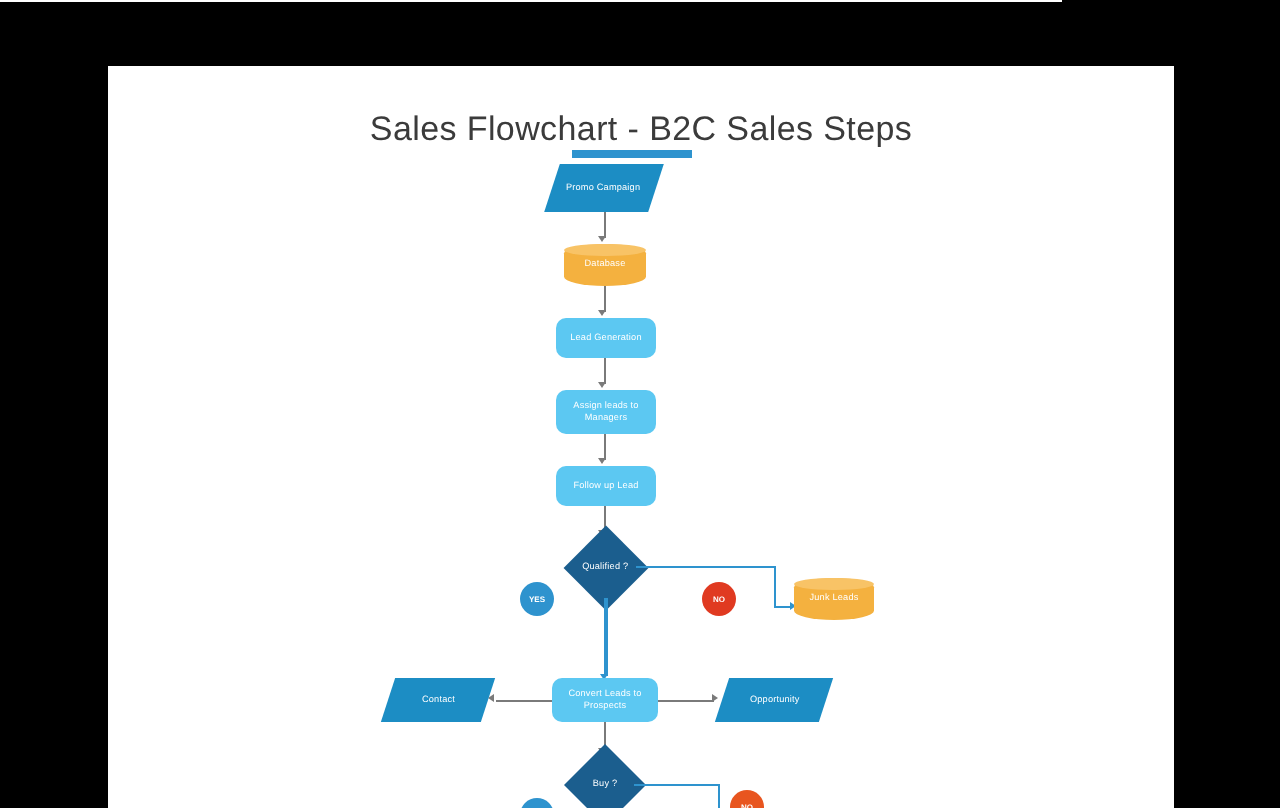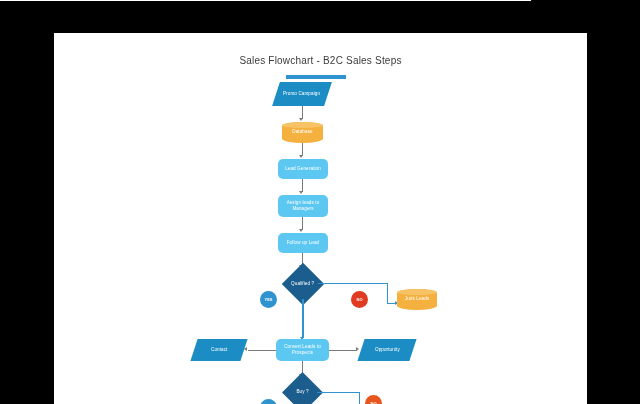--- a/index.html
+++ b/index.html
@@ -24,21 +24,21 @@
     background:#ffffff;
   }
 
   
   .canvas{position:absolute;left:0;top:0;width:533px;height:371px;}
 
   .title{
     position:absolute;
     left:0;top:22px;width:533px;
     text-align:center;
-    font-size:10px;
+    font-size:17px;
     color:#3b3b3b;
     letter-spacing:0.2px;
     white-space:nowrap;
   }
   .title-rule{
     position:absolute;
     left:232px;top:42px;
     width:60px;height:4px;
     background:#2E93CE;
   }

